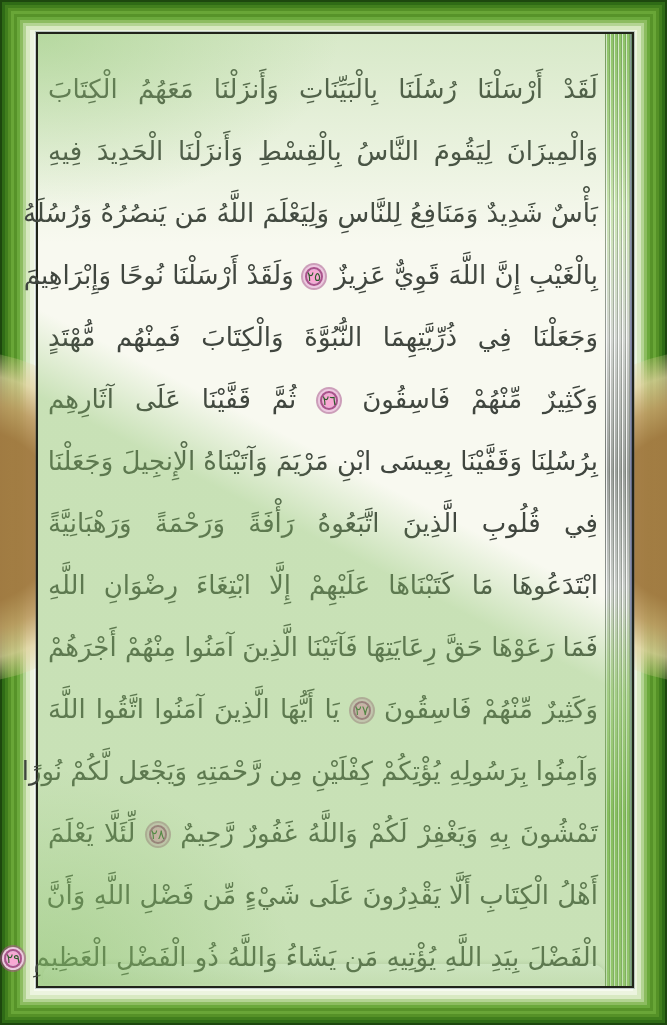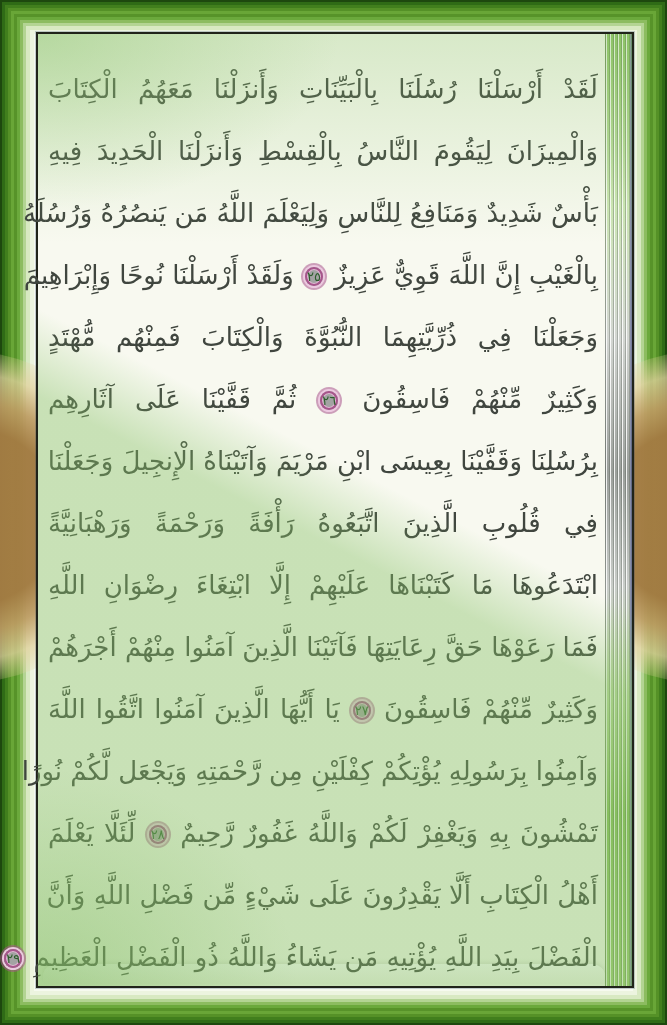--- a/index.html
+++ b/index.html
@@ -85,21 +85,21 @@
     text-align:justify;text-align-last:justify;-moz-text-align-last:justify;
     text-justify:inter-word;
     overflow:visible;
   }
   .qline span{display:inline;}
   
   .vmarker{
     display:inline-flex;align-items:center;justify-content:center;
     width:27px;height:27px;border-radius:50%;
     box-sizing:border-box;
-    background:#a3a3a3;
+    background:#f9a8d4;
     border:2px solid #a8548c;
     box-shadow:
       0 0 0 2px #ecc9e0,
       0 0 0 4px rgba(168,84,140,0.55),
       inset 0 0 0 1px #e3b6d4;
     font-size:13px;line-height:1;
     color:#2c5e2c;
     vertical-align:middle;
     margin:0 3px;
   }

